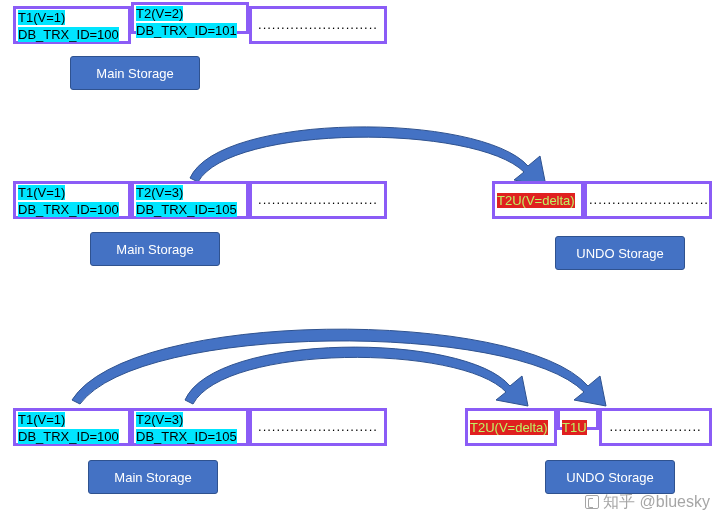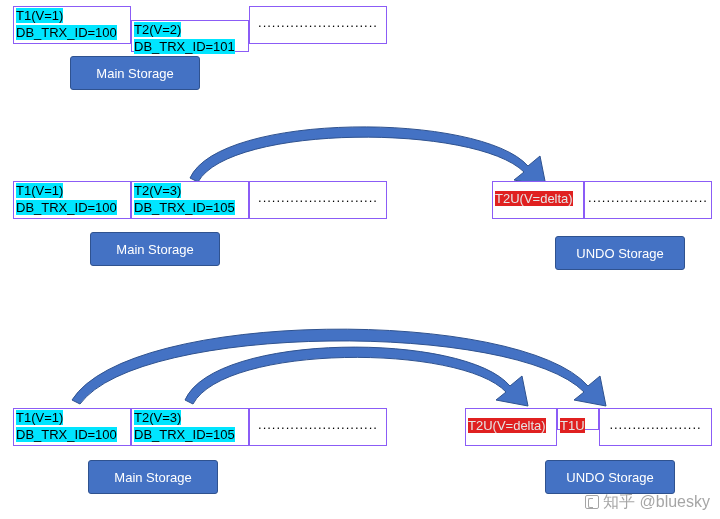--- a/index.html
+++ b/index.html
@@ -1,35 +1,35 @@
 <!DOCTYPE html>
 <html><head>
 <meta charset="utf-8">
 <style>
   * { box-sizing: border-box; margin: 0; padding: 0; }
   body { width: 720px; height: 519px; position: relative; background: #fff; font-family: Arial, sans-serif; }
-  .cell { position: absolute; border: 1px solid #8b5cf6; background: #fff; font-size: 13px; line-height: 1.3; padding: 1px 2px; }
+  .cell { position: absolute; border: 3px solid #8b5cf6; background: #fff; font-size: 13px; line-height: 1.3; padding: 1px 2px; }
   .hl-cyan { background: #00E5FF; display: inline; }
-  .hl-red { background: #E02020; color: #e5e5e5; display: inline; }
+  .hl-red { background: #E02020; color: #bef264; display: inline; }
   .dots { text-align: center; letter-spacing: 1px; padding-top: 8px; }
   .badge { position: absolute; background: #4472C4; color: #fff; border: 1px solid #2F528F; border-radius: 3px; font-size: 13px; display: flex; align-items: center; justify-content: center; }
   .arrow { position: absolute; overflow: visible; }
   .arrow path { fill: #4472C4; stroke: #2F528F; stroke-width: 1; }
   .watermark { position: absolute; right: 10px; bottom: 6px; color: #888; font-size: 16px; font-family: sans-serif; opacity: 0.75; }
   .wmlogo { display: inline-block; width: 14px; height: 14px; border: 1.5px solid #888; border-radius: 2px; position: relative; vertical-align: -2px; margin-right: 4px; }
   .wmlogo::before { content: ""; position: absolute; left: 2px; top: 2px; width: 4px; height: 8px; border: 1.5px solid #888; border-right: none; border-radius: 2px 0 0 2px; }
 </style>
 </head>
 <body>
 
 <div class="cell" style="left:13px; top:6px; width:118px; height:38px;">
   <span class="hl-cyan">T1(V=1)</span><br>
   <span class="hl-cyan">DB_TRX_ID=100</span>
 </div>
-<div class="cell" style="left:131px; top:20px; width:118px; height:32px;">
+<div class="cell" style="left:131px; top:2px; width:118px; height:32px;">
   <span class="hl-cyan">T2(V=2)</span><br>
   <span class="hl-cyan">DB_TRX_ID=101</span>
 </div>
 <div class="cell dots" style="left:249px; top:6px; width:138px; height:38px;">..........................</div>
 <div class="badge" style="left:70px; top:56px; width:130px; height:34px;">Main Storage</div>
 
 <svg class="arrow" style="left:180px; top:120px; width:380px; height:70px;" viewBox="0 0 380 70">
   <path d="M 10 58 C 40 -8, 300 -8, 348 46 L 360 36 L 366 66 L 334 60 L 344 52 C 296 4, 50 4, 18 62 Z"></path>
 </svg>
 

